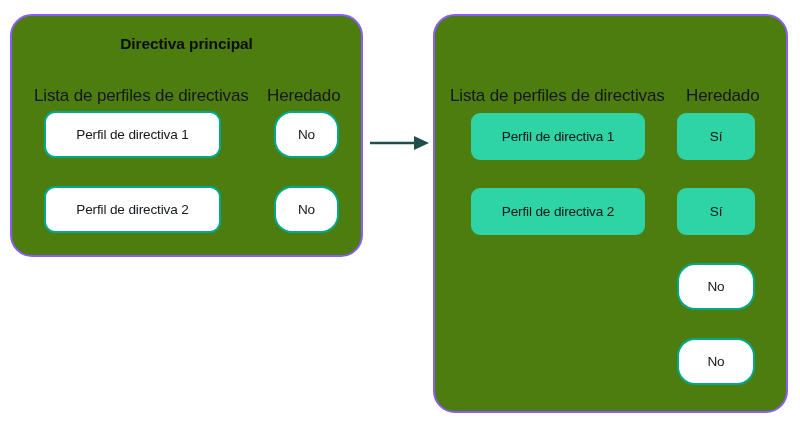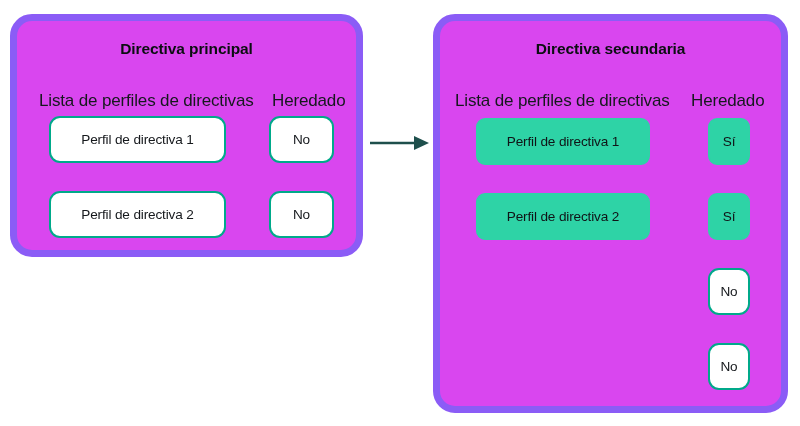--- a/index.html
+++ b/index.html
@@ -18,23 +18,23 @@
   #diagram {
     position: relative;
     width: 800px;
     height: 426px;
   }
 
   
   .panel {
     position: absolute;
     box-sizing: border-box;
-    border: 7px solid #8b5cf6;
+    border: 2px solid #8b5cf6;
     border-radius: 22px;
-    background: #d946ef;
+    background: #4d7c0f;
   }
   #panel-primary {
     left: 10px;
     top: 14px;
     width: 353px;
     height: 243px;
   }
   #panel-secondary {
     left: 433px;
     top: 14px;
@@ -115,30 +115,30 @@
     white-space: nowrap;
   }
   .chip.profile {
     left: 0;
     width: 177px;
     border-radius: 11px;
   }
   .chip.inherited {
     right: 0;
     width: 65px;
-    border-radius: 11px;
+    border-radius: 18px;
   }
   .chip.filled {
     background: #2ed3a6;
     border-color: #2ed3a6;
     border-radius: 9px;
     color: #101417;
   }
   #panel-secondary .chip.profile { width: 174px; }
-  #panel-secondary .chip.inherited { width: 42px; }
+  #panel-secondary .chip.inherited { width: 78px; }
 
   
   #arrow {
     position: absolute;
     left: 370px;
     top: 131px;
     width: 60px;
     height: 24px;
   }
 </style>
@@ -166,21 +166,20 @@
       </div>
     </div>
   </div>
 
   <svg id="arrow" viewBox="0 0 60 24">
     <line x1="0" y1="12" x2="47" y2="12" stroke="#1e4f4c" stroke-width="2.4"></line>
     <polygon points="44,5 59,12 44,19" fill="#1e4f4c"></polygon>
   </svg>
 
   <div class="panel" id="panel-secondary">
-    <div class="panel-title">Directiva secundaria</div>
 
     <div class="col-headers">
       <div class="col-head col-head-profiles">Lista de perfiles de directivas</div>
       <div class="col-head col-head-inherited">Heredado</div>
     </div>
 
     <div class="rows">
       <div class="row row-0">
         <div class="chip profile filled">Perfil de directiva 1</div>
         <div class="chip inherited filled">Sí</div>

